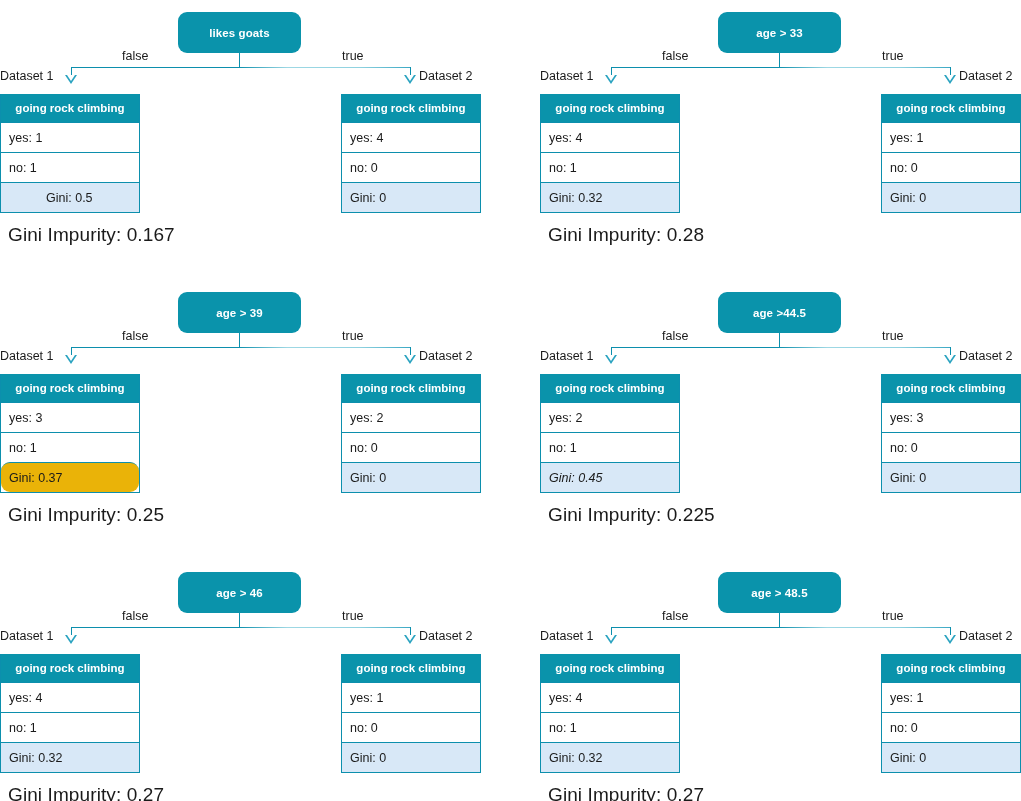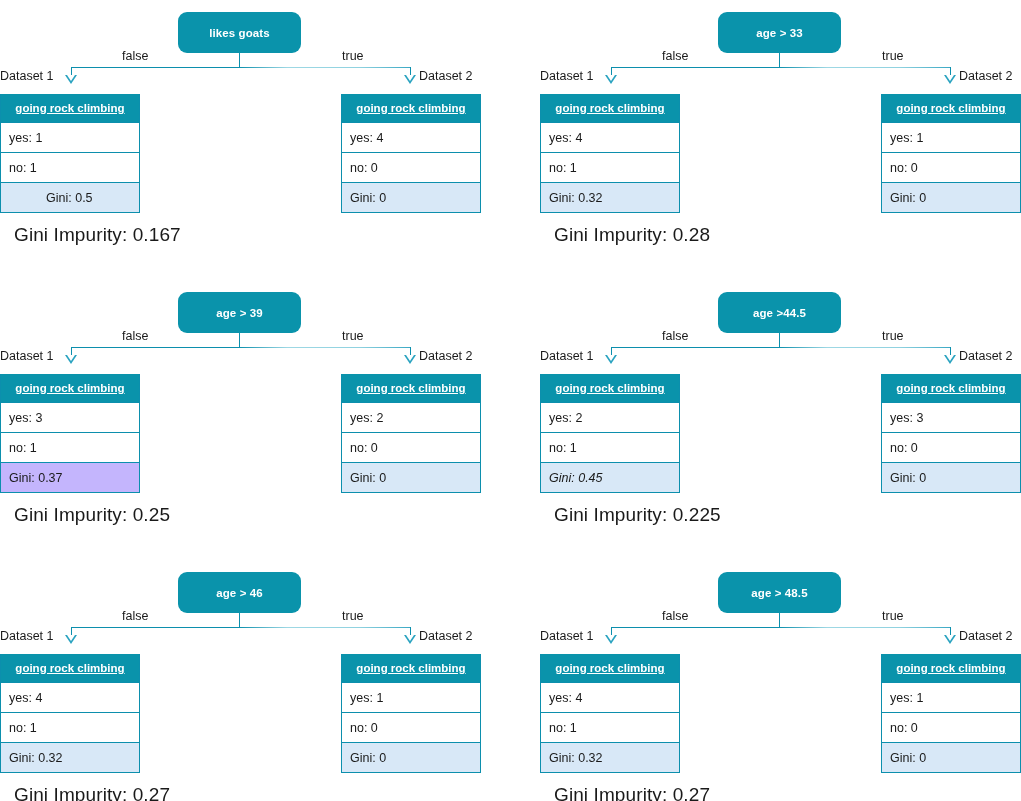--- a/index.html
+++ b/index.html
@@ -157,42 +157,41 @@
     height: 28px;
     background: #0a93ab;
     color: #ffffff;
     font-size: 11.5px;
     font-weight: bold;
     display: flex;
     align-items: center;
     justify-content: center;
     box-sizing: border-box;
     white-space: nowrap;
-    text-decoration: underline;
   }
   .leaf-row {
     height: 30px;
     background: #ffffff;
     border-top: 1px solid #0c8fad;
     display: flex;
     align-items: center;
     padding-left: 8px;
     box-sizing: border-box;
     font-size: 12.5px;
     color: #1a1a1a;
     white-space: nowrap;
   }
   .leaf-row.gini {
     background: #d8e8f7;
   }
 
   
   .impurity-caption {
     position: absolute;
-    left: 14px;
+    left: 8px;
     top: 212px;
     font-size: 19px;
     color: #1a1a1a;
     white-space: nowrap;
     letter-spacing: 0.1px;
   }
 </style>
 </head>
 <body style="background: rgb(255, 255, 255);">
 
@@ -286,21 +285,21 @@
     <div class="branch-label false">false</div>
     <div class="branch-label true">true</div>
 
     <div class="ds-label ds1">Dataset 1</div>
     <div class="ds-label ds2">Dataset 2</div>
 
     <div class="leaf-table tbl-left" style="border-color: rgb(12, 143, 173);">
       <div class="leaf-head" style="background: rgb(10, 147, 171);">going rock climbing</div>
       <div class="leaf-row yes" style="border-top-color: rgb(12, 143, 173);">yes: 3</div>
       <div class="leaf-row no" style="border-top-color: rgb(12, 143, 173);">no: 1</div>
-      <div class="leaf-row gini" style="background: #c4b5fd; border-top-color: rgb(12, 143, 173);">Gini: 0.37</div>
+      <div class="leaf-row gini" style="background: #eab308; border-top-color: rgb(12, 143, 173); border-radius: 9px;">Gini: 0.37</div>
     </div>
 
     <div class="leaf-table tbl-right" style="border-color: rgb(12, 143, 173);">
       <div class="leaf-head" style="background: rgb(10, 147, 171);">going rock climbing</div>
       <div class="leaf-row yes" style="border-top-color: rgb(12, 143, 173);">yes: 2</div>
       <div class="leaf-row no" style="border-top-color: rgb(12, 143, 173);">no: 0</div>
       <div class="leaf-row gini" style="background: rgb(216, 232, 247); border-top-color: rgb(12, 143, 173);">Gini: 0</div>
     </div>
 
     <div class="impurity-caption">Gini Impurity: 0.25</div>

